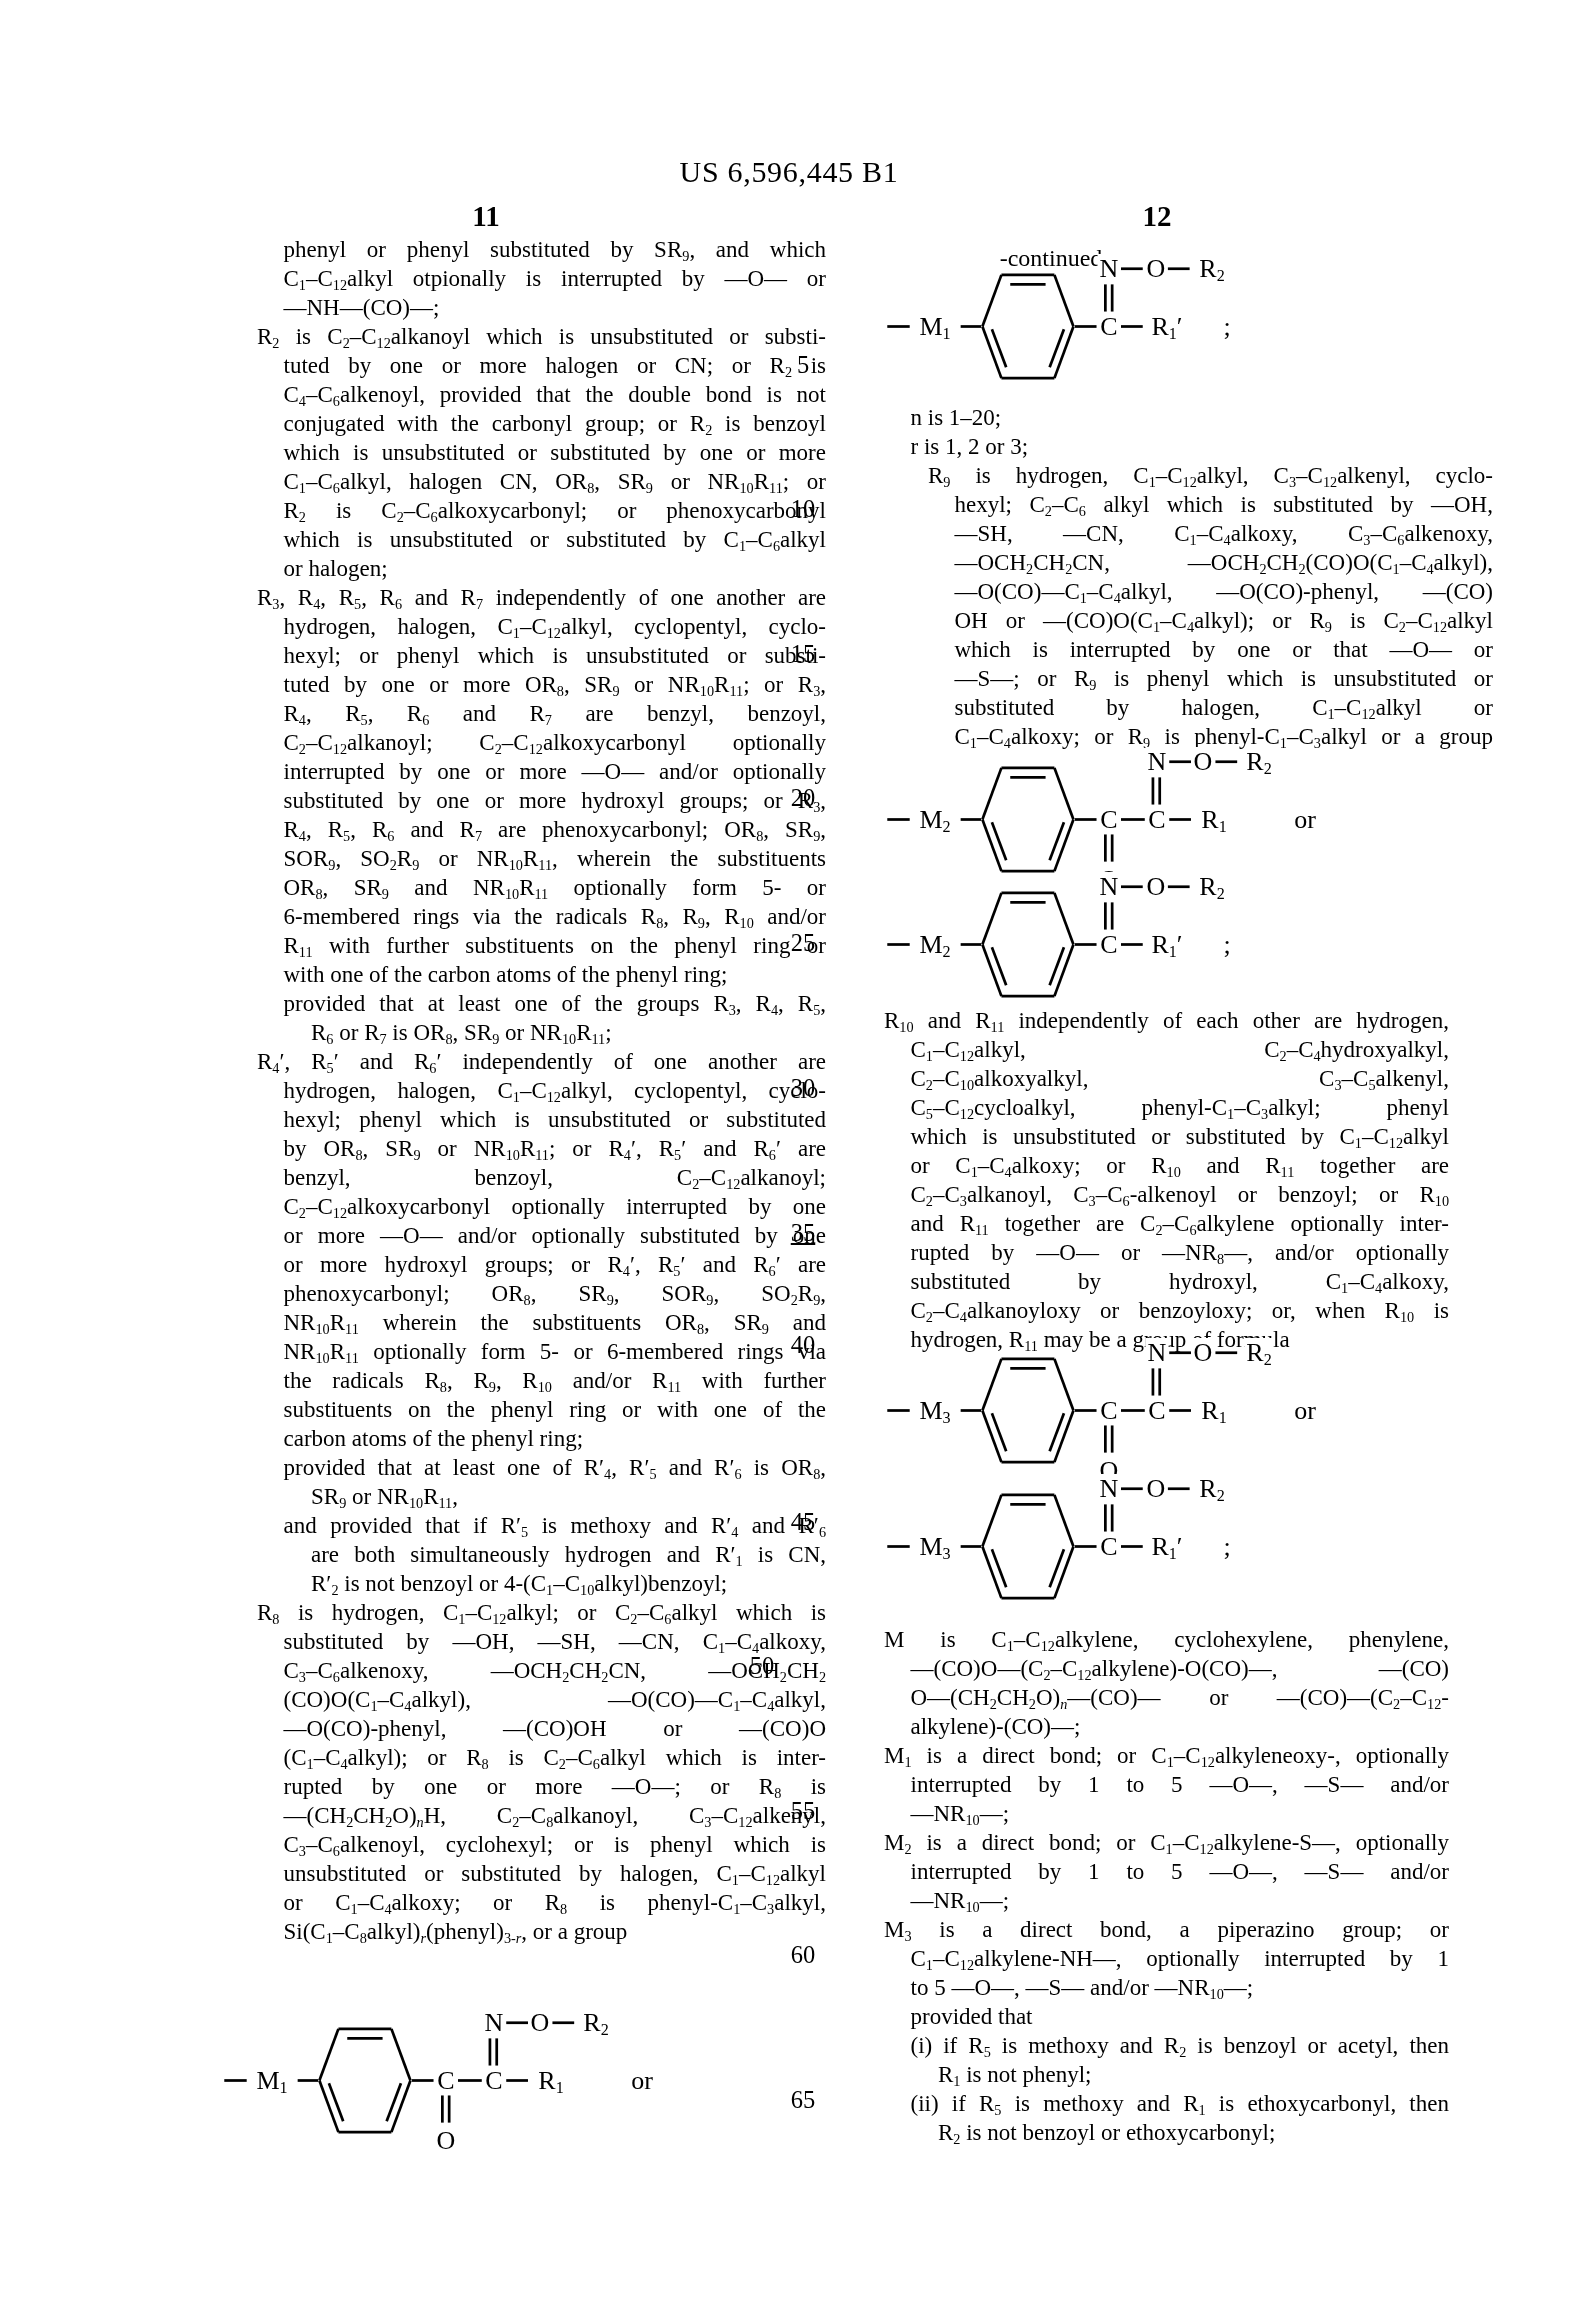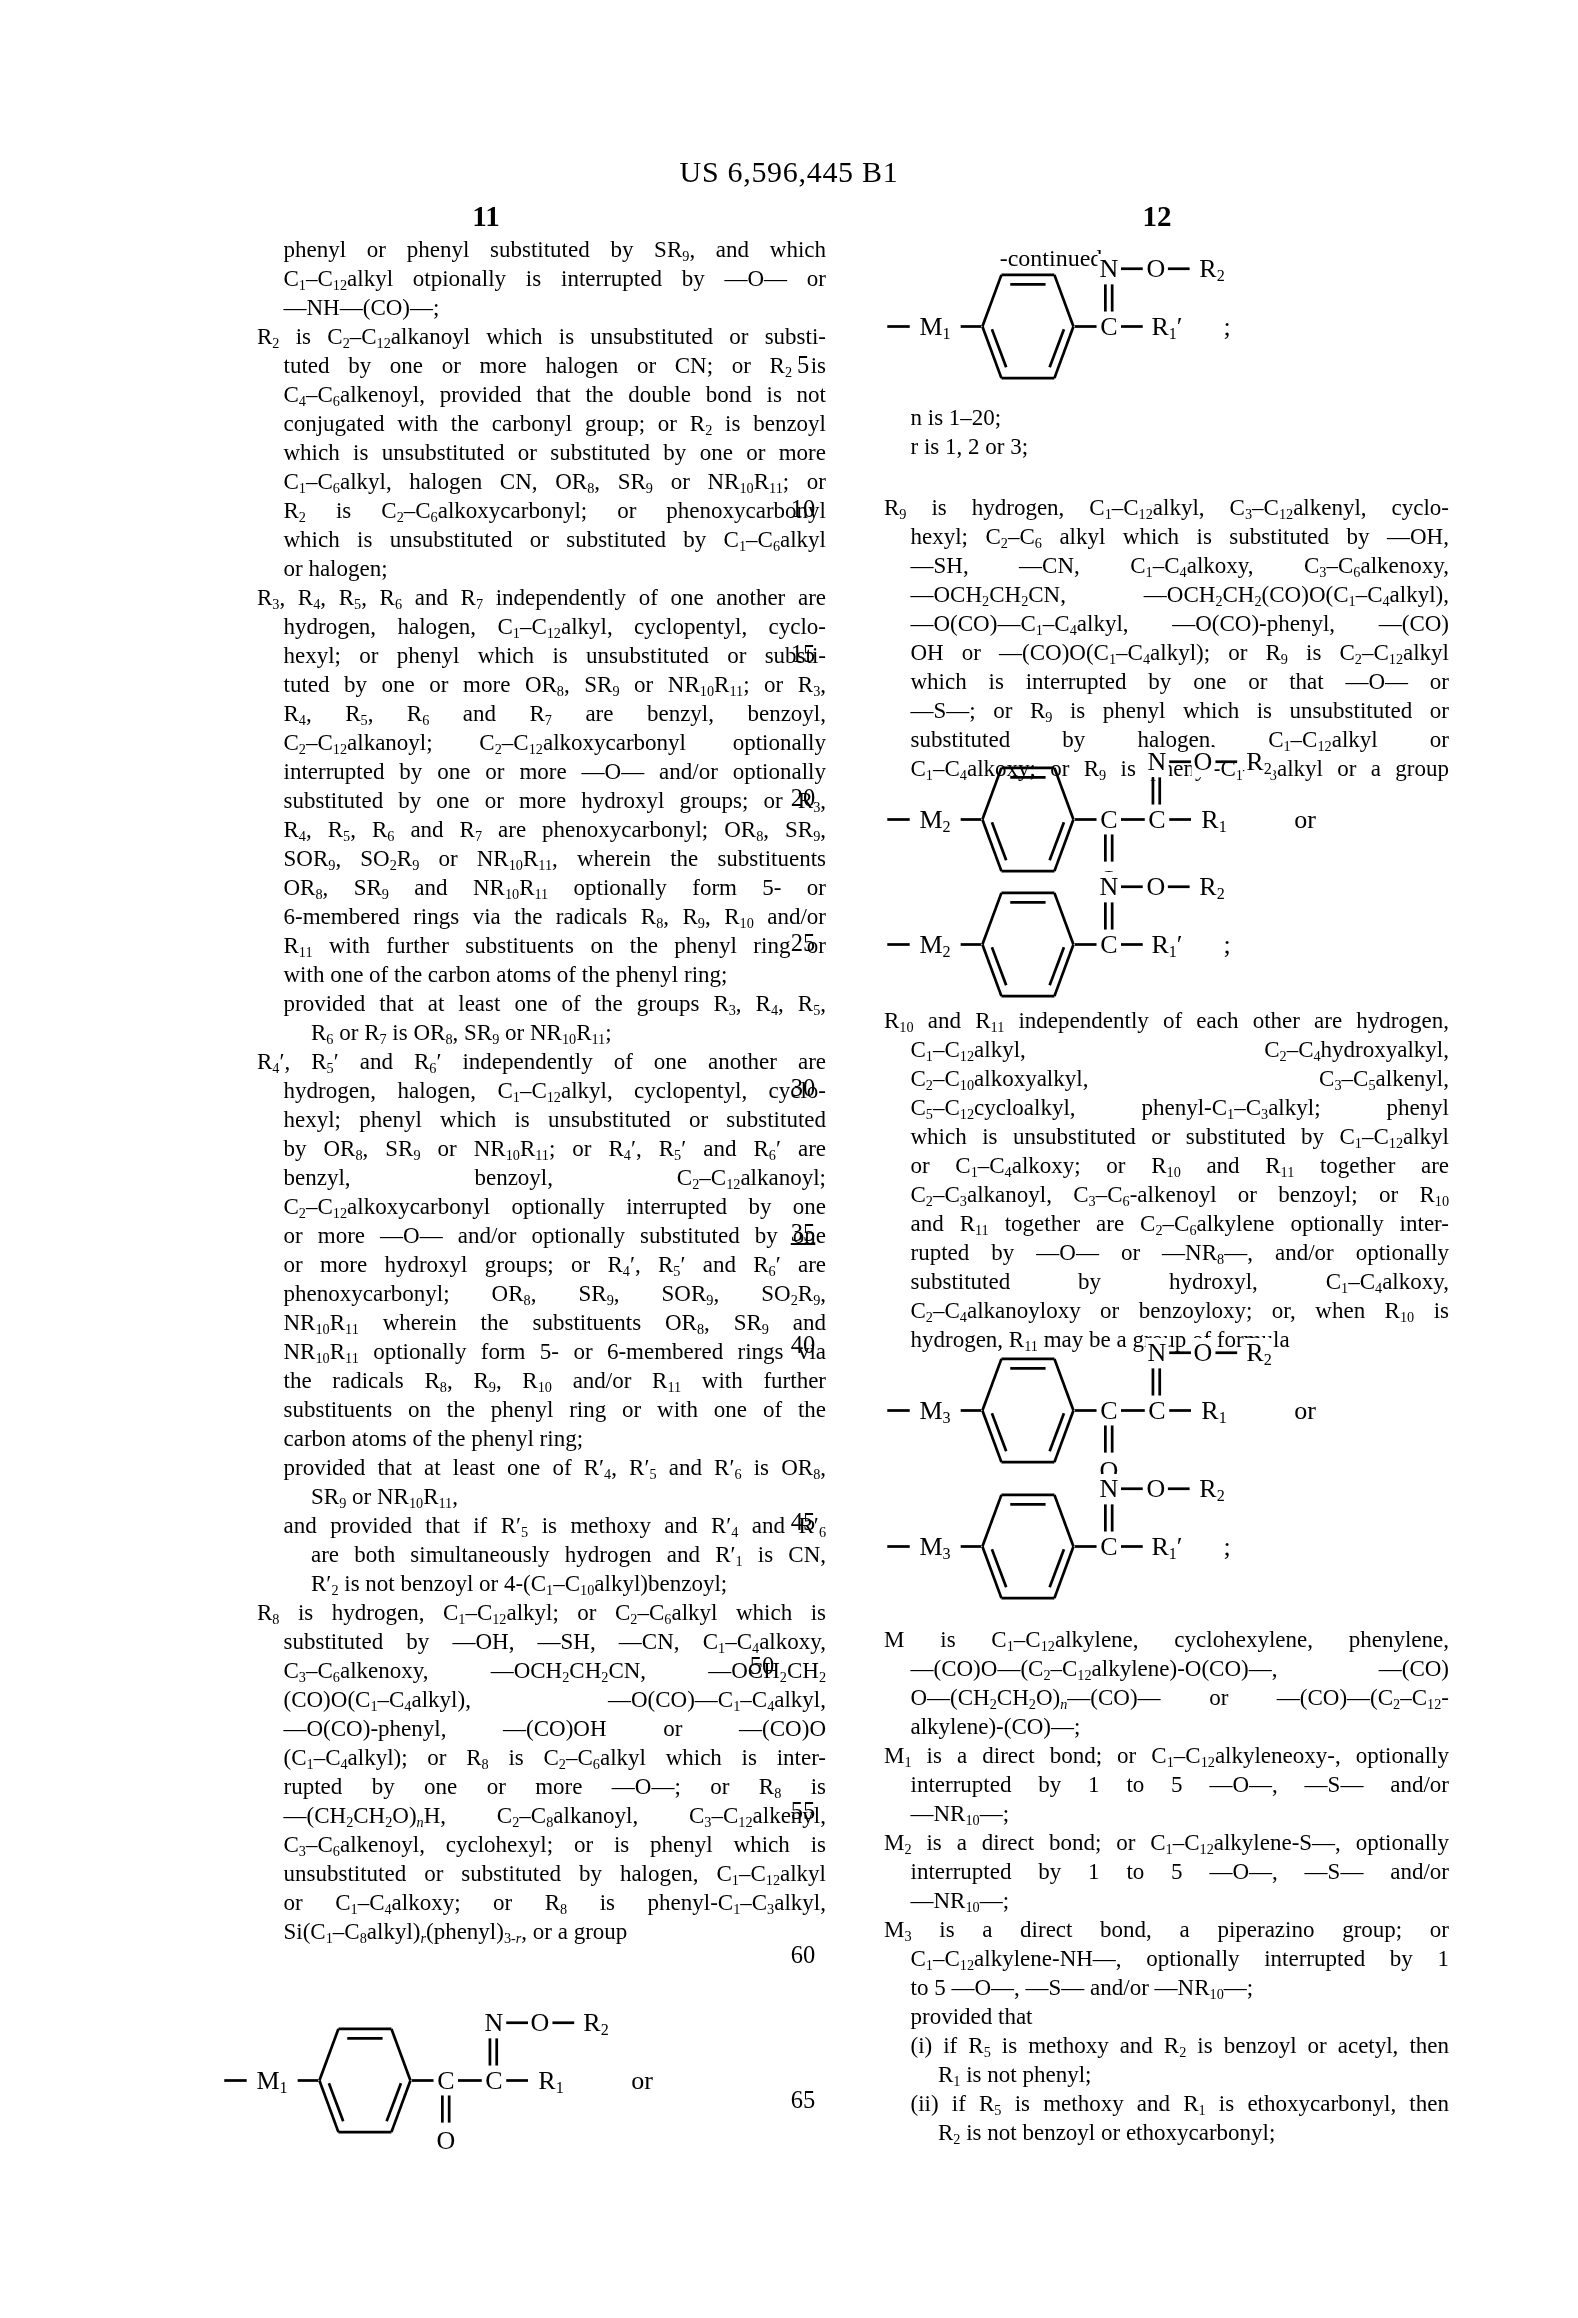--- a/index.html
+++ b/index.html
@@ -103,21 +103,21 @@
       <div class="ln i1 jf">or C<sub>1</sub>–C<sub>4</sub>alkoxy; or R<sub>8</sub> is phenyl-C<sub>1</sub>–C<sub>3</sub>alkyl,</div>
       <div class="ln i1">Si(C<sub>1</sub>–C<sub>8</sub>alkyl)<sub><i>r</i></sub>(phenyl)<sub>3-<i>r</i></sub>, or a group</div>
     </div>
 
   <div class="continued" style="left:1051px;top:245px;">-continued</div>
 
   <div class="col" style="left:884px;top:403px;width:565px;">
       <div class="ln i1">n is 1–20;</div>
       <div class="ln i1">r is 1, 2 or 3;</div>
     </div>
-  <div class="col" style="left:884px;top:461px;width:565px;margin-top:32px;">
+  <div class="col" style="left:928px;top:461px;width:565px;">
       <div class="ln i0 jf">R<sub>9</sub> is hydrogen, C<sub>1</sub>–C<sub>12</sub>alkyl, C<sub>3</sub>–C<sub>12</sub>alkenyl, cyclo-</div>
       <div class="ln i1 jf">hexyl; C<sub>2</sub>–C<sub>6</sub> alkyl which is substituted by —OH,</div>
       <div class="ln i1 jf">—SH, —CN, C<sub>1</sub>–C<sub>4</sub>alkoxy, C<sub>3</sub>–C<sub>6</sub>alkenoxy,</div>
       <div class="ln i1 jf">—OCH<sub>2</sub>CH<sub>2</sub>CN, —OCH<sub>2</sub>CH<sub>2</sub>(CO)O(C<sub>1</sub>–C<sub>4</sub>alkyl),</div>
       <div class="ln i1 jf">—O(CO)—C<sub>1</sub>–C<sub>4</sub>alkyl, —O(CO)-phenyl, —(CO)</div>
       <div class="ln i1 jf">OH or —(CO)O(C<sub>1</sub>–C<sub>4</sub>alkyl); or R<sub>9</sub> is C<sub>2</sub>–C<sub>12</sub>alkyl</div>
       <div class="ln i1 jf">which is interrupted by one or that —O— or</div>
       <div class="ln i1 jf">—S—; or R<sub>9</sub> is phenyl which is unsubstituted or</div>
       <div class="ln i1 jf">substituted by halogen, C<sub>1</sub>–C<sub>12</sub>alkyl or</div>
       <div class="ln i1 jf">C<sub>1</sub>–C<sub>4</sub>alkoxy; or R<sub>9</sub> is phenyl-C<sub>1</sub>–C<sub>3</sub>alkyl or a group</div>

